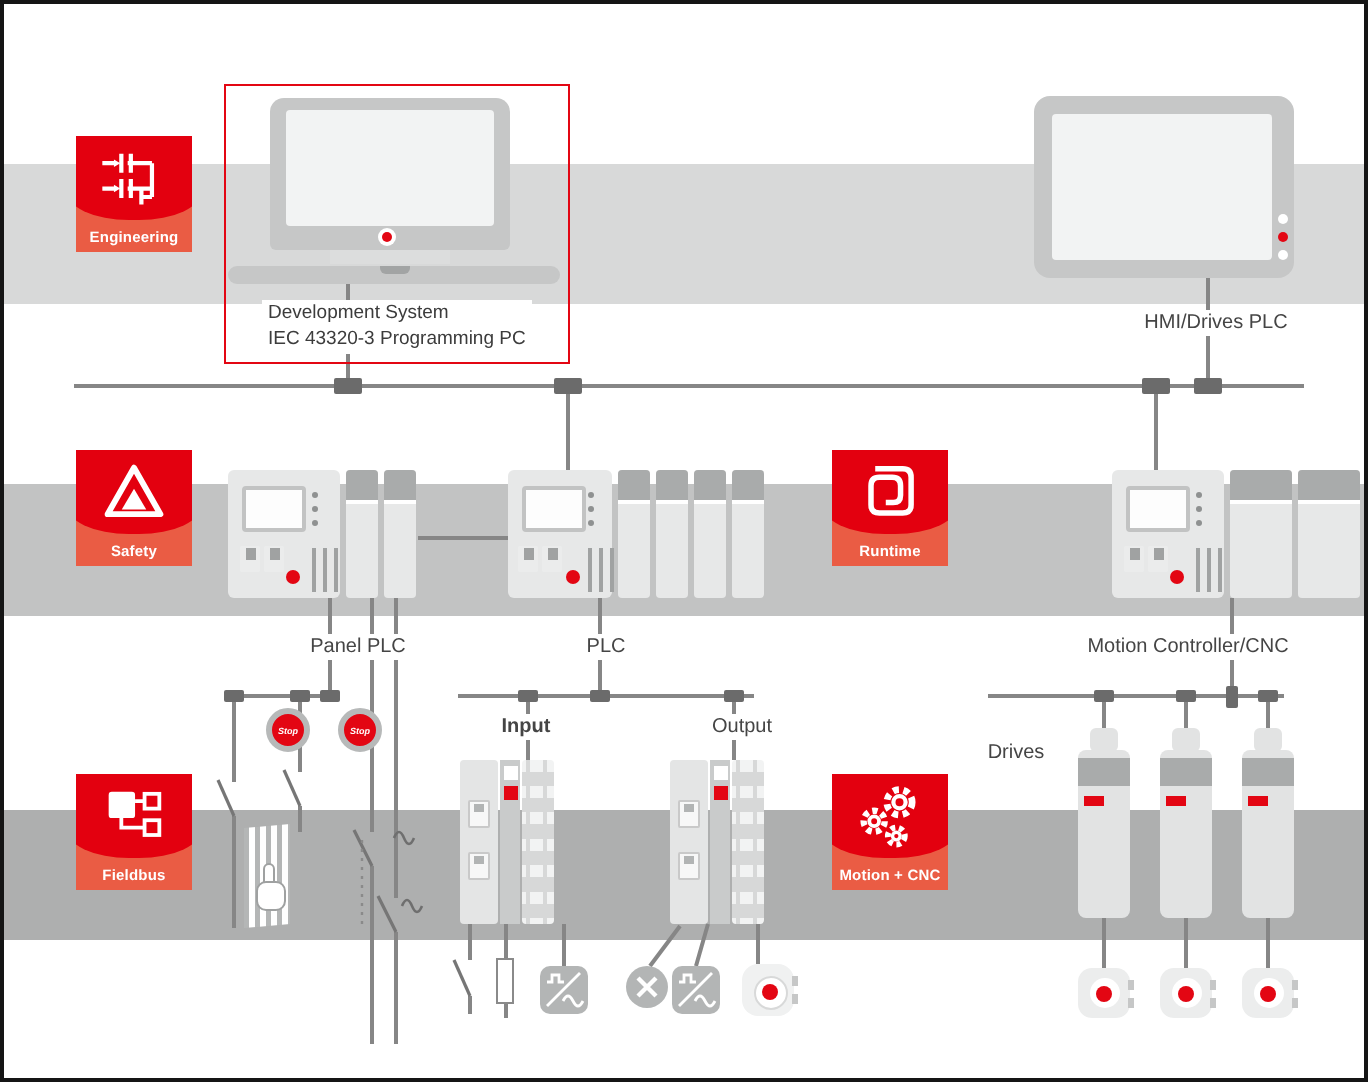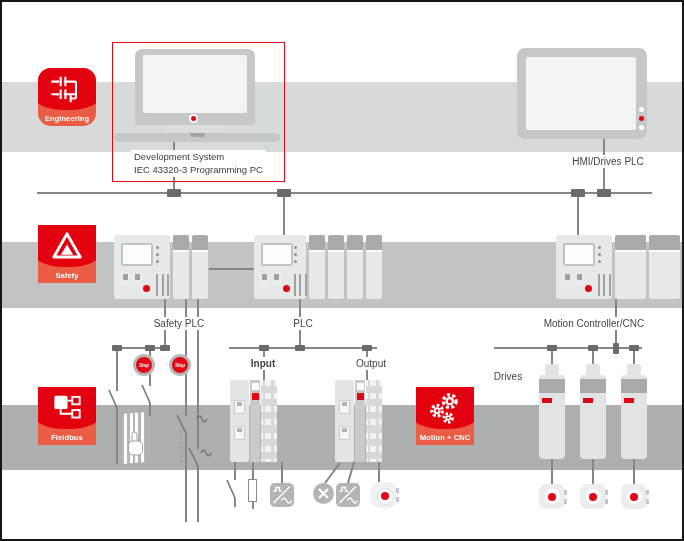--- a/index.html
+++ b/index.html
@@ -14,21 +14,21 @@
   #band-bottom{top:403px;height:65px;background:#aeafaf;}
   #wires{position:absolute;left:0;top:0;z-index:2;}
 
   
   .badge{position:absolute;width:58px;height:58px;background:#ea5c44;overflow:hidden;z-index:6;cursor:pointer;}
   .badge .dome{position:absolute;top:-7px;left:-9%;width:118%;height:49px;background:#e3000f;
                border-radius:0 0 46% 46% / 0 0 30% 30%;}
   .badge .bicon{position:absolute;top:2px;left:0;width:100%;display:flex;justify-content:center;z-index:2;}
   .badge .blabel{position:absolute;bottom:3px;width:100%;text-align:center;color:#fff;
                  font-size:7.5px;font-weight:bold;z-index:3;letter-spacing:.1px;}
-  #badge-engineering{left:36px;top:66px;border-radius:13px;}
+  #badge-engineering{left:36px;top:66px;}
   #badge-visualization{left:414px;top:65px;}
   #badge-safety{left:36px;top:223px;}
   #badge-runtime{left:414px;top:223px;}
   #badge-fieldbus{left:36px;top:385px;}
   #badge-motion{left:414px;top:385px;}
 
   
   .devlabel{position:absolute;z-index:5;font-size:10px;color:#454545;background:#fff;
             padding:1px 3px;white-space:nowrap;transform:translateX(-50%);}
   .devtext{position:absolute;z-index:5;font-size:9.5px;line-height:12.5px;color:#3c3c3c;
@@ -285,21 +285,21 @@
       <div class="plc-vents"></div>
     </div>
     <div class="plc-mod wide">
         <div class="cap"></div>
       </div>
     <div class="plc-mod wide">
         <div class="cap"></div>
       </div>
   </div>
 
-  <div class="devlabel" style="left:177px;top:315px;">Safety PLC</div>
+  <div class="devlabel" style="left:177px;top:315px;">Panel PLC</div>
   <div class="devlabel" style="left:301px;top:315px;">PLC</div>
   <div class="devlabel" style="left:592px;top:315px;">Motion Controller/CNC</div>
 
   <div class="devlabel" style="left:261px;top:355px;font-weight:bold;">Input</div>
   <div class="devlabel" style="left:369px;top:355px;">Output</div>
 
   <div class="termblock" id="input-block">
     <div class="sliceA">
         <div class="port" style="top:20px;">
           <i></i>
@@ -441,20 +441,29 @@
     <div class="dome"></div>
     <div class="bicon">
       <svg width="38" height="38" viewBox="0 0 36 36">
         <path d="M18 6.5 L30.5 28.5 H5.5 Z" stroke="#fff" stroke-width="2.8" fill="none" stroke-linejoin="round"></path>
         <path d="M18 16.5 L23.8 26.3 H12.2 Z" fill="#fff"></path>
       </svg>
     </div>
     <div class="blabel">Safety</div>
   </div>
 
+  <div class="badge" id="badge-runtime">
+    <div class="dome"></div>
+    <div class="bicon">
+      <svg width="38" height="38" viewBox="0 0 36 36">
+        <path d="M11 7 H24 Q28 7 28 11 V24 Q28 28 24 28 H13 Q9 28 9 24 V15 Q9 11 13 11 H19 Q23 11 23 15 V19.5 Q23 23 19.5 23 H16" stroke="#fff" stroke-width="2.6" fill="none"></path>
+      </svg>
+    </div>
+    <div class="blabel">Runtime</div>
+  </div>
 
   <div class="badge" id="badge-motion">
     <div class="dome"></div>
     <div class="bicon">
       <svg width="38" height="38" viewBox="0 0 36 36">
         <g stroke="#fff" fill="none">
           <circle cx="22.5" cy="11.5" r="6" stroke-width="3.2" stroke-dasharray="2.8 2.2"></circle>
           <circle cx="22.5" cy="11.5" r="2.9" stroke-width="2"></circle>
           <circle cx="10.5" cy="20.5" r="5" stroke-width="3" stroke-dasharray="2.5 2"></circle>
           <circle cx="10.5" cy="20.5" r="2.3" stroke-width="1.8"></circle>

